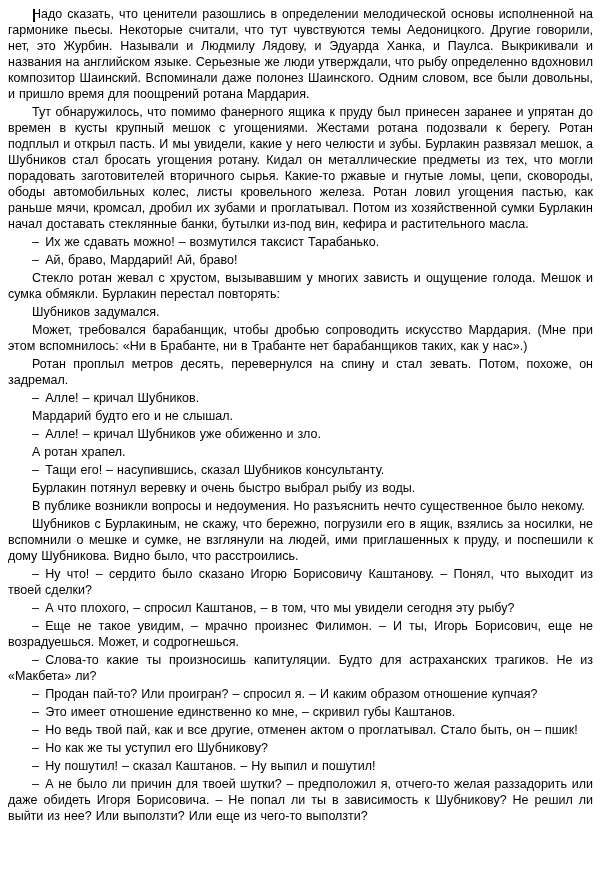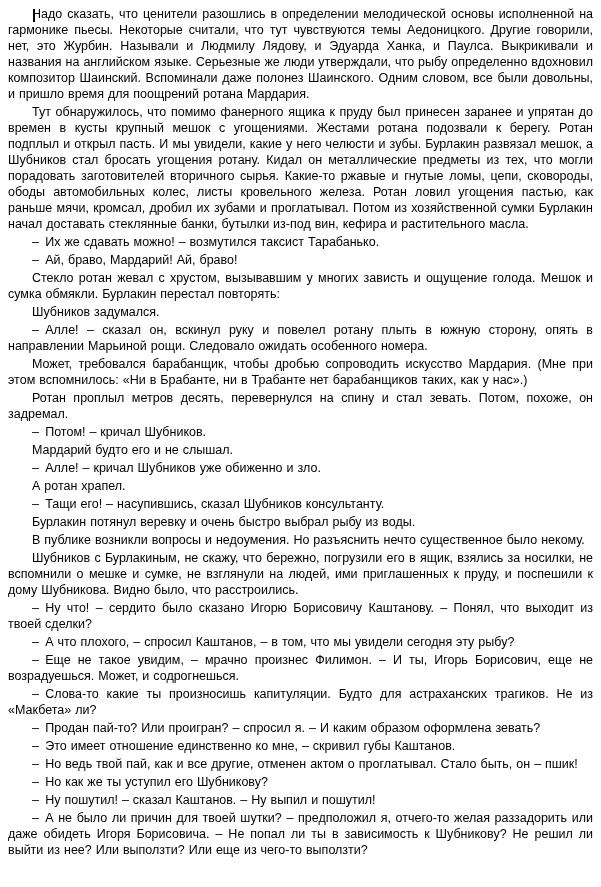--- a/index.html
+++ b/index.html
@@ -39,35 +39,34 @@
 <body>
 
 <div class="page">
   <div class="caret"></div>
   <p>Надо сказать, что ценители разошлись в определении мелодической основы исполненной на гармонике пьесы. Некоторые считали, что тут чувствуются темы Аедоницкого. Другие говорили, нет, это Журбин. Называли и Людмилу Лядову, и Эдуарда Ханка, и Паулса. Выкрикивали и названия на английском языке. Серьезные же люди утверждали, что рыбу определенно вдохновил композитор Шаинский. Вспоминали даже полонез Шаинского. Одним словом, все были довольны, и пришло время для поощрений ротана Мардария.</p>
   <p>Тут обнаружилось, что помимо фанерного ящика к пруду был принесен заранее и упрятан до времен в кусты крупный мешок с угощениями. Жестами ротана подозвали к берегу. Ротан подплыл и открыл пасть. И мы увидели, какие у него челюсти и зубы. Бурлакин развязал мешок, а Шубников стал бросать угощения ротану. Кидал он металлические предметы из тех, что могли порадовать заготовителей вторичного сырья. Какие-то ржавые и гнутые ломы, цепи, сковороды, ободы автомобильных колес, листы кровельного железа. Ротан ловил угощения пастью, как раньше мячи, кромсал, дробил их зубами и проглатывал. Потом из хозяйственной сумки Бурлакин начал доставать стеклянные банки, бутылки из-под вин, кефира и растительного масла.</p>
   <p>– Их же сдавать можно! – возмутился таксист Тарабанько.</p>
   <p>– Ай, браво, Мардарий! Ай, браво!</p>
   <p>Стекло ротан жевал с хрустом, вызывавшим у многих зависть и ощущение голода. Мешок и сумка обмякли. Бурлакин перестал повторять:</p>
   <p>Шубников задумался.</p>
-  <p>– Алле! – сказал он, вскинул руку и повелел ротану плыть в южную сторону, опять в направлении Марьиной рощи. Следовало ожидать особенного номера.</p>
   <p>Может, требовался барабанщик, чтобы дробью сопроводить искусство Мардария. (Мне при этом вспомнилось: «Ни в Брабанте, ни в Трабанте нет барабанщиков таких, как у нас».)</p>
   <p>Ротан проплыл метров десять, перевернулся на спину и стал зевать. Потом, похоже, он задремал.</p>
-  <p>– Потом! – кричал Шубников.</p>
+  <p>– Алле! – кричал Шубников.</p>
   <p>Мардарий будто его и не слышал.</p>
   <p>– Алле! – кричал Шубников уже обиженно и зло.</p>
   <p>А ротан храпел.</p>
   <p>– Тащи его! – насупившись, сказал Шубников консультанту.</p>
   <p>Бурлакин потянул веревку и очень быстро выбрал рыбу из воды.</p>
   <p>В публике возникли вопросы и недоумения. Но разъяснить нечто существенное было некому.</p>
   <p>Шубников с Бурлакиным, не скажу, что бережно, погрузили его в ящик, взялись за носилки, не вспомнили о мешке и сумке, не взглянули на людей, ими приглашенных к пруду, и поспешили к дому Шубникова. Видно было, что расстроились.</p>
   <p>– Ну что! – сердито было сказано Игорю Борисовичу Каштанову. – Понял, что выходит из твоей сделки?</p>
   <p>– А что плохого, – спросил Каштанов, – в том, что мы увидели сегодня эту рыбу?</p>
   <p>– Еще не такое увидим, – мрачно произнес Филимон. – И ты, Игорь Борисович, еще не возрадуешься. Может, и содрогнешься.</p>
   <p>– Слова-то какие ты произносишь капитуляции. Будто для астраханских трагиков. Не из «Макбета» ли?</p>
-  <p>– Продан пай-то? Или проигран? – спросил я. – И каким образом оформлена зевать?</p>
+  <p>– Продан пай-то? Или проигран? – спросил я. – И каким образом отношение купчая?</p>
   <p>– Это имеет отношение единственно ко мне, – скривил губы Каштанов.</p>
   <p>– Но ведь твой пай, как и все другие, отменен актом о проглатывал. Стало быть, он – пшик!</p>
   <p>– Но как же ты уступил его Шубникову?</p>
   <p>– Ну пошутил! – сказал Каштанов. – Ну выпил и пошутил!</p>
   <p>– А не было ли причин для твоей шутки? – предположил я, отчего-то желая раззадорить или даже обидеть Игоря Борисовича. – Не попал ли ты в зависимость к Шубникову? Не решил ли выйти из нее? Или выползти? Или еще из чего-то выползти?</p>
 
 </div>
 
 </body></html>

